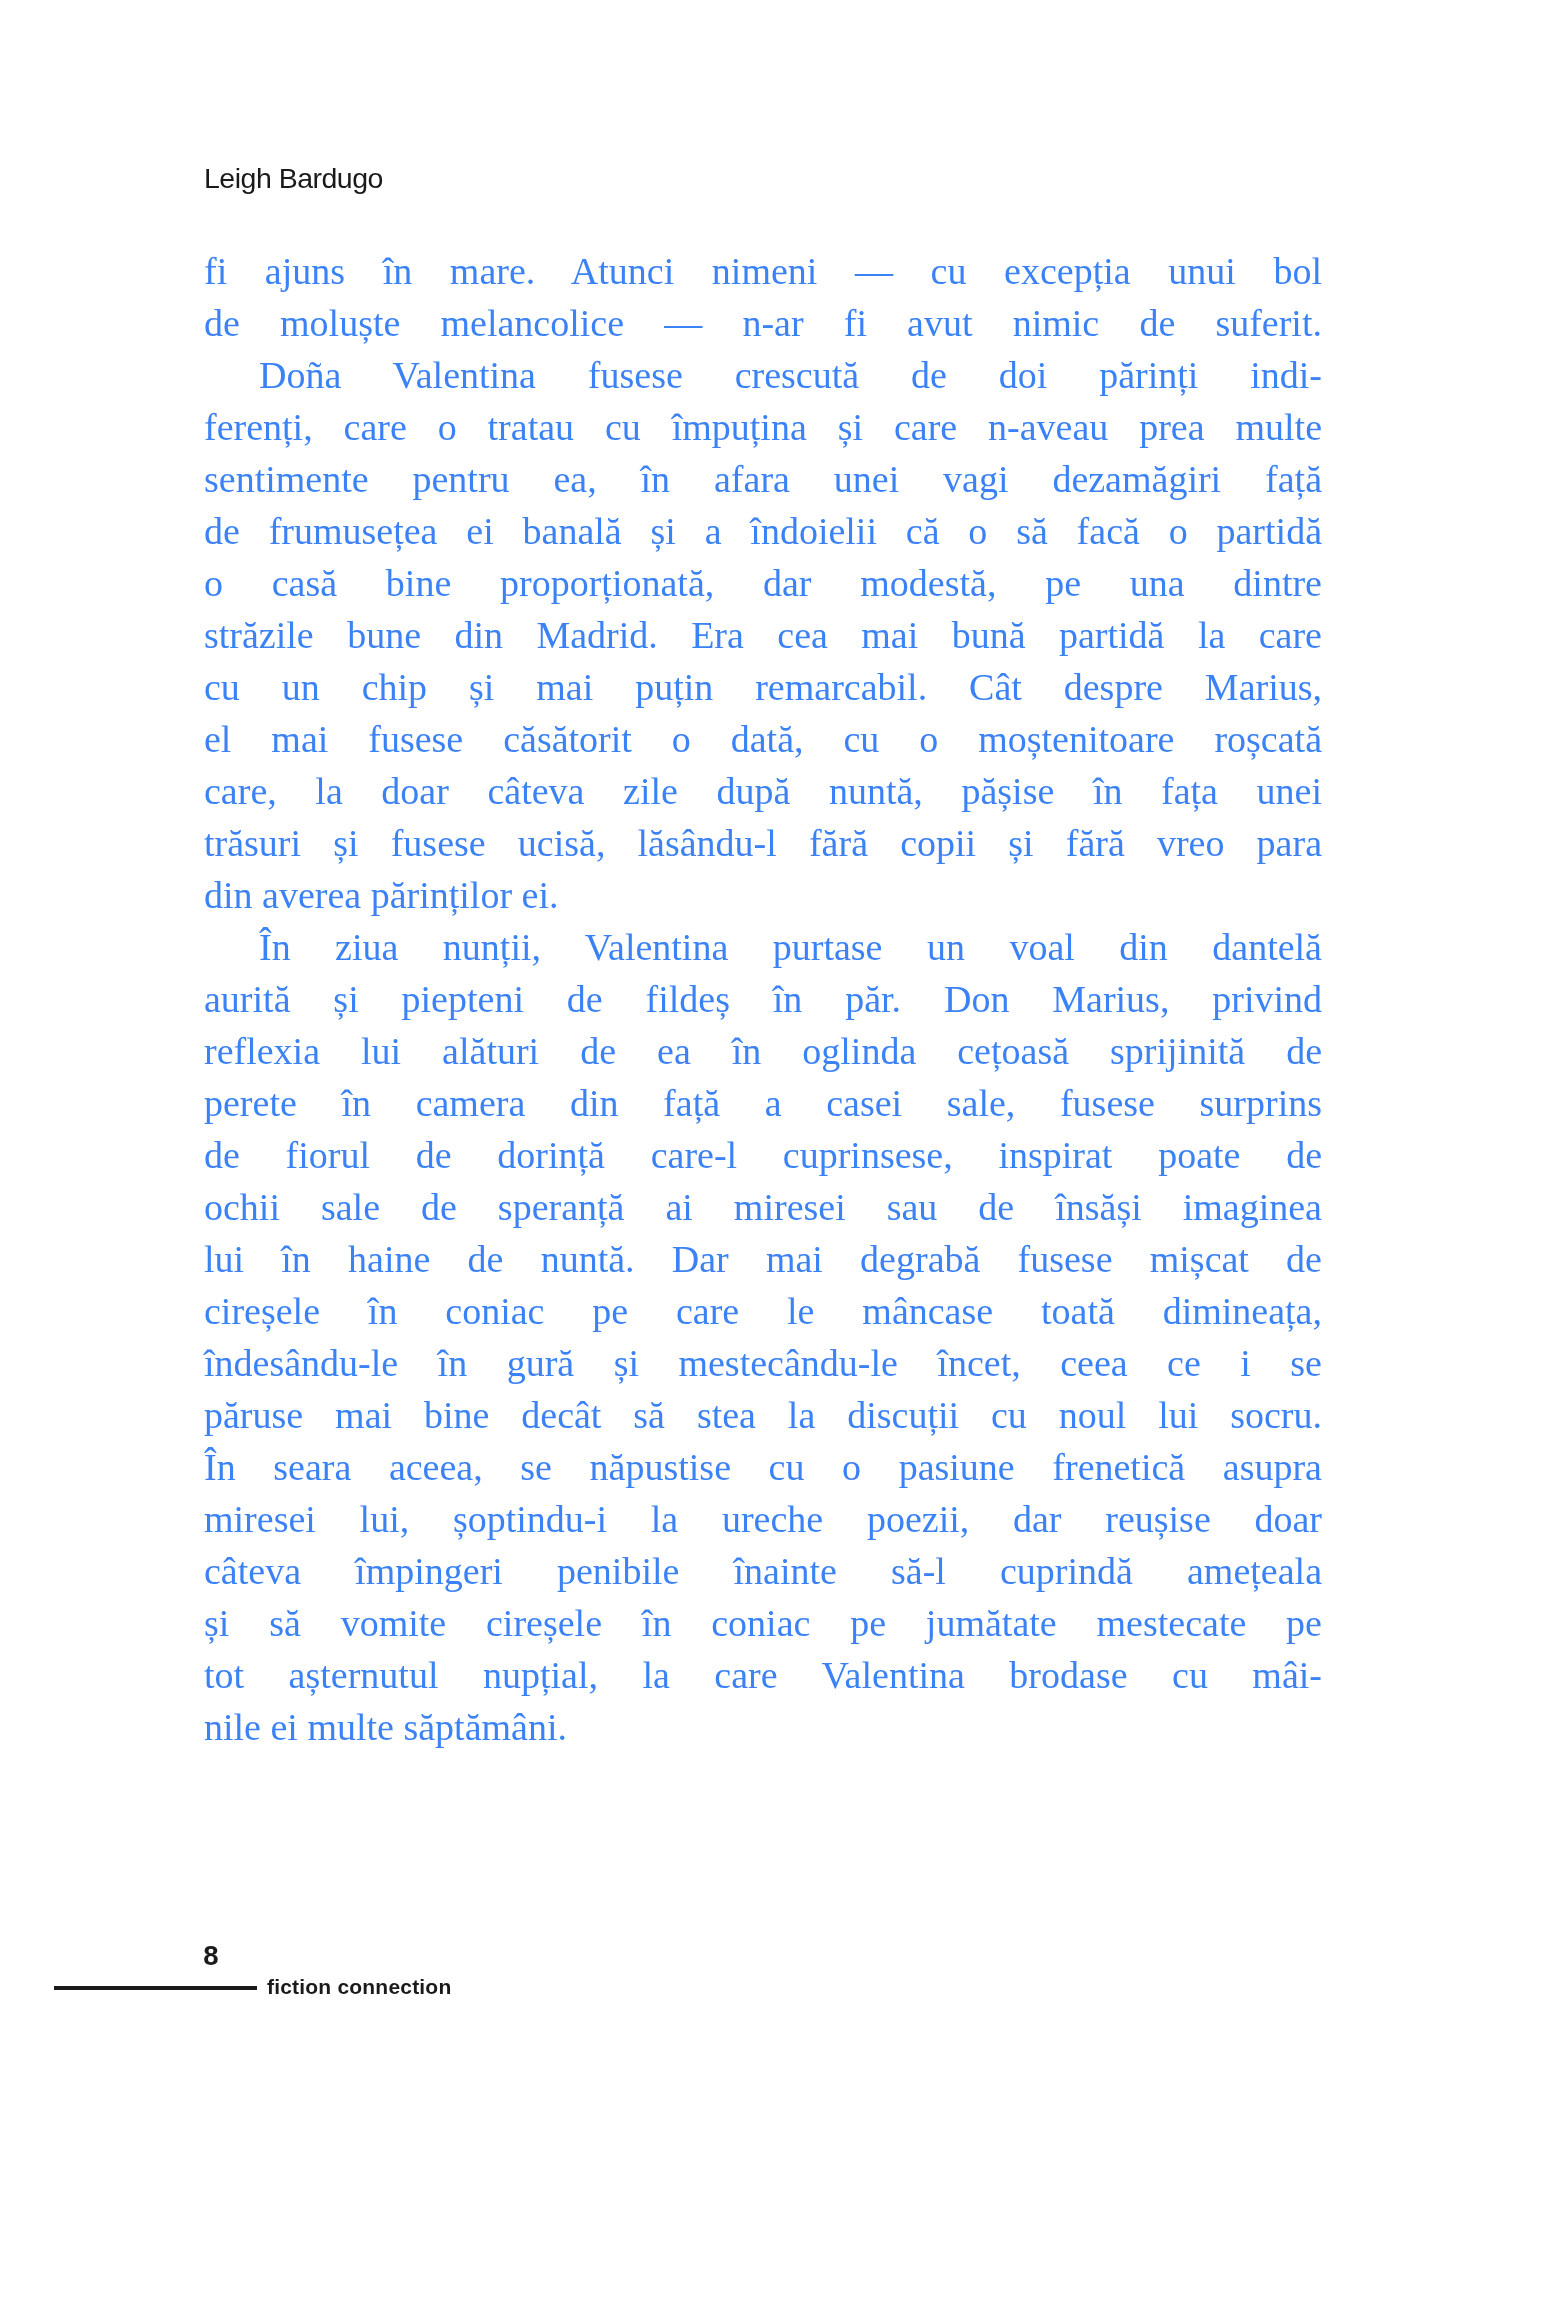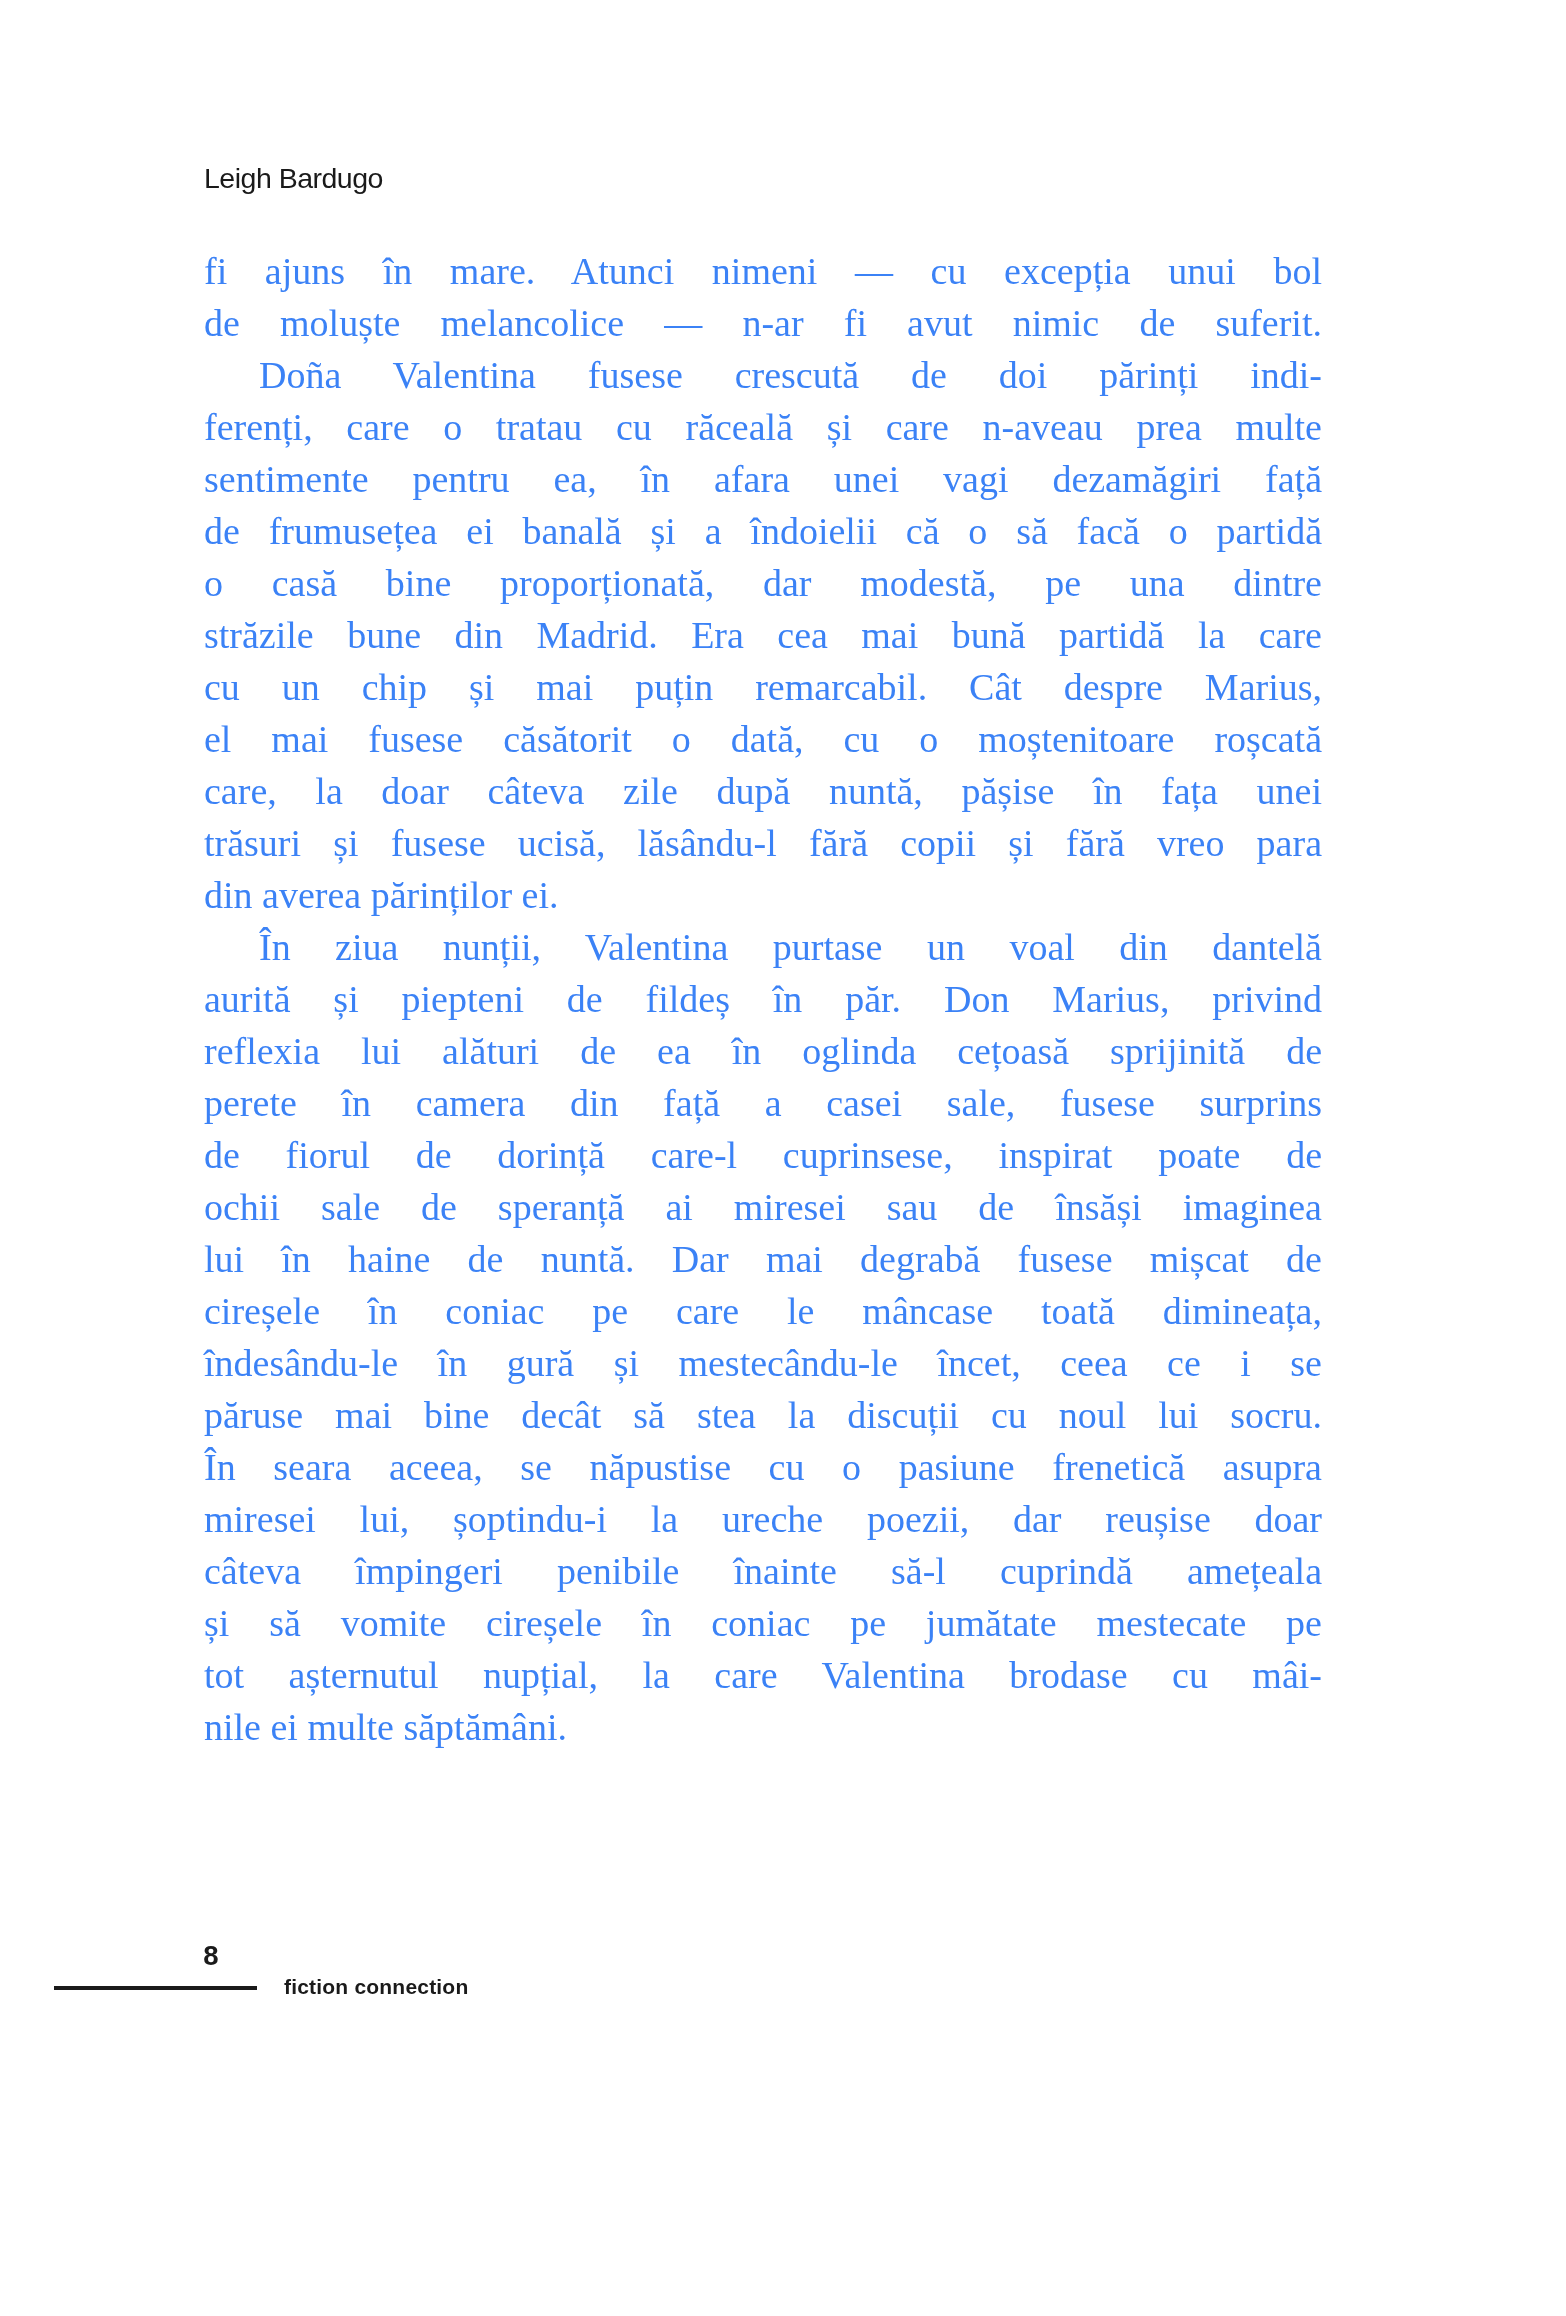--- a/index.html
+++ b/index.html
@@ -57,41 +57,41 @@
   .footer-rule {
     position: absolute;
     left: 54px;
     top: 1986px;
     width: 203px;
     height: 3.8px;
     background: #1a1a1a;
   }
   .imprint {
     position: absolute;
-    left: 284px;
+    left: 267px;
     top: 1975px;
     font-family: "Liberation Sans", sans-serif;
     font-weight: bold;
     font-size: 21px;
     letter-spacing: 0.2px;
     color: #1a1a1a;
   }
 </style>
 </head>
 <body>
 
 <div class="page">
 
   <div class="author">Leigh Bardugo</div>
 
   <div class="text-block">
       <div class="text-line">fi ajuns în mare. Atunci nimeni — cu excepția unui bol</div>
       <div class="text-line">de moluște melancolice — n-ar fi avut nimic de suferit.</div>
       <div class="text-line indent">Doña Valentina fusese crescută de doi părinți indi-</div>
-      <div class="text-line">ferenți, care o tratau cu răceală și care n-aveau prea multe</div>
+      <div class="text-line">ferenți, care o tratau cu împuțina și care n-aveau prea multe</div>
       <div class="text-line">sentimente pentru ea, în afara unei vagi dezamăgiri față</div>
       <div class="text-line">de frumusețea ei banală și a îndoielii că o să facă o partidă</div>
       <div class="text-line">o casă bine proporționată, dar modestă, pe una dintre</div>
       <div class="text-line">străzile bune din Madrid. Era cea mai bună partidă la care</div>
       <div class="text-line">cu un chip și mai puțin remarcabil. Cât despre Marius,</div>
       <div class="text-line">el mai fusese căsătorit o dată, cu o moștenitoare roșcată</div>
       <div class="text-line">care, la doar câteva zile după nuntă, pășise în fața unei</div>
       <div class="text-line">trăsuri și fusese ucisă, lăsându-l fără copii și fără vreo para</div>
       <div class="text-line flush-last">din averea părinților ei.</div>
       <div class="text-line indent">În ziua nunții, Valentina purtase un voal din dantelă</div>

